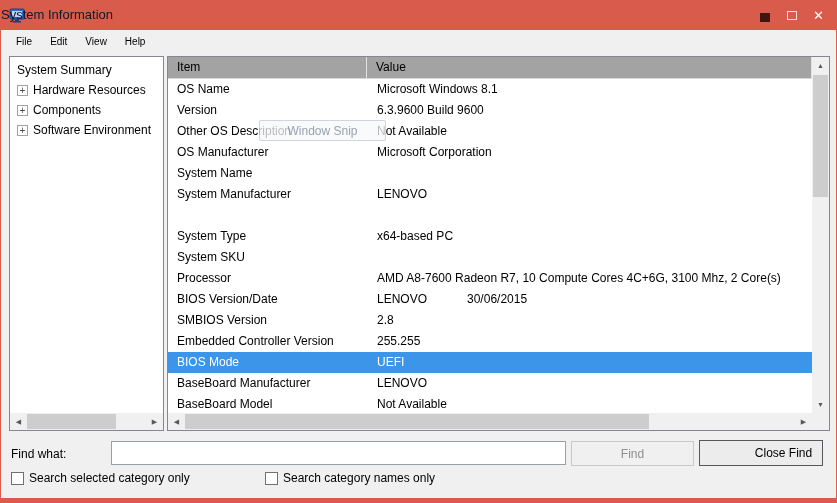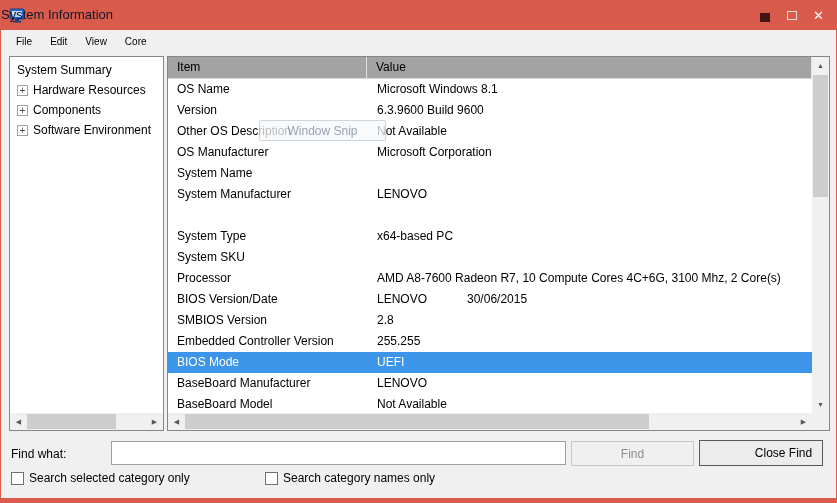--- a/index.html
+++ b/index.html
@@ -114,21 +114,21 @@
   </div>
 
   <div class="menubar">
 
       <div class="menu-item">File</div>
 
       <div class="menu-item">Edit</div>
 
       <div class="menu-item">View</div>
 
-      <div class="menu-item">Core</div>
+      <div class="menu-item">Help</div>
     </div>
 
   <div class="tree-panel">
     <div class="tree-items">
 
         <div class="tree-item">
 
           <span class="tree-label">System Summary</span>
         </div>
 

